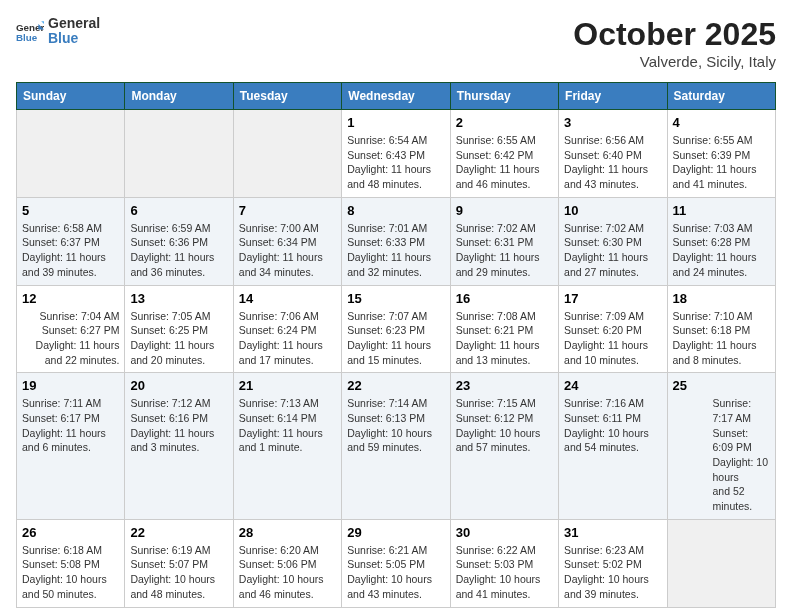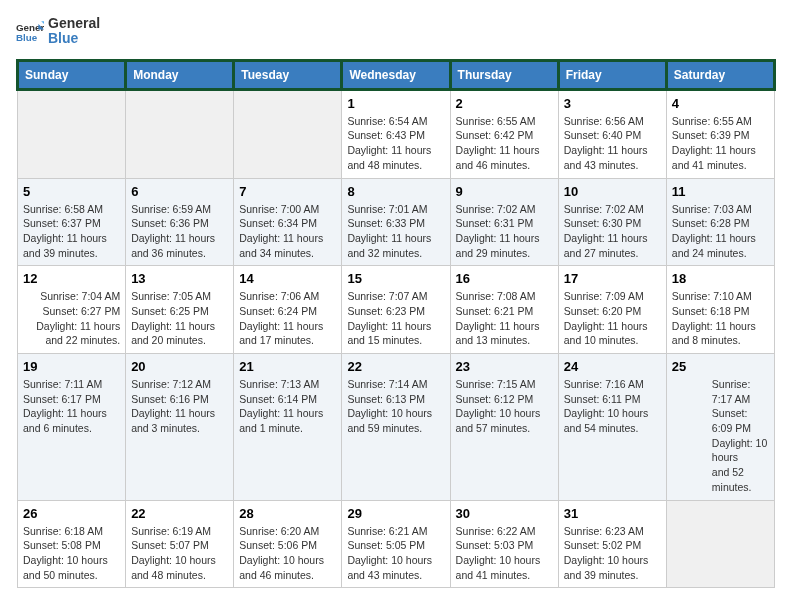--- a/index.html
+++ b/index.html
@@ -40,21 +40,21 @@
       border-collapse: collapse;
       font-size: 11px;
     }
     thead tr th {
       background: #3a7dbf;
       color: #fff;
       text-align: left;
       padding: 6px 6px;
       font-size: 12px;
       font-weight: bold;
-      border: 3px solid #14532d;
+      border: 1px solid #14532d;
     }
     tbody tr td {
       border: 1px solid #ccc;
       vertical-align: top;
       padding: 5px 5px;
       height: 80px;
       width: calc(100%/7);
     }
     .day-num {
       font-weight: bold;
@@ -82,20 +82,22 @@
       <text x="0" y="34" font-size="14" font-weight="bold" fill="#3a7dbf">Blue</text>
       <polygon points="32,10 40,18 32,18" fill="#3a7dbf"></polygon>
       <polygon points="36,6 40,10 40,6" fill="#5aafef"></polygon>
     </svg>
     <div>
       <div style="font-size:14px;font-weight:bold;color:#333;line-height:1.1;">General</div>
       <div style="font-size:14px;font-weight:bold;color:#3a7dbf;line-height:1.1;">Blue</div>
     </div>
   </div>
   <div class="title-block">
+    <div class="month-title">October 2025</div>
+    <div class="subtitle">Valverde, Sicily, Italy</div>
   </div>
 </div>
 
 <table>
   <thead>
     <tr id="weekday-header">
         <th>Sunday</th>
         <th>Monday</th>
         <th>Tuesday</th>
         <th>Wednesday</th>

